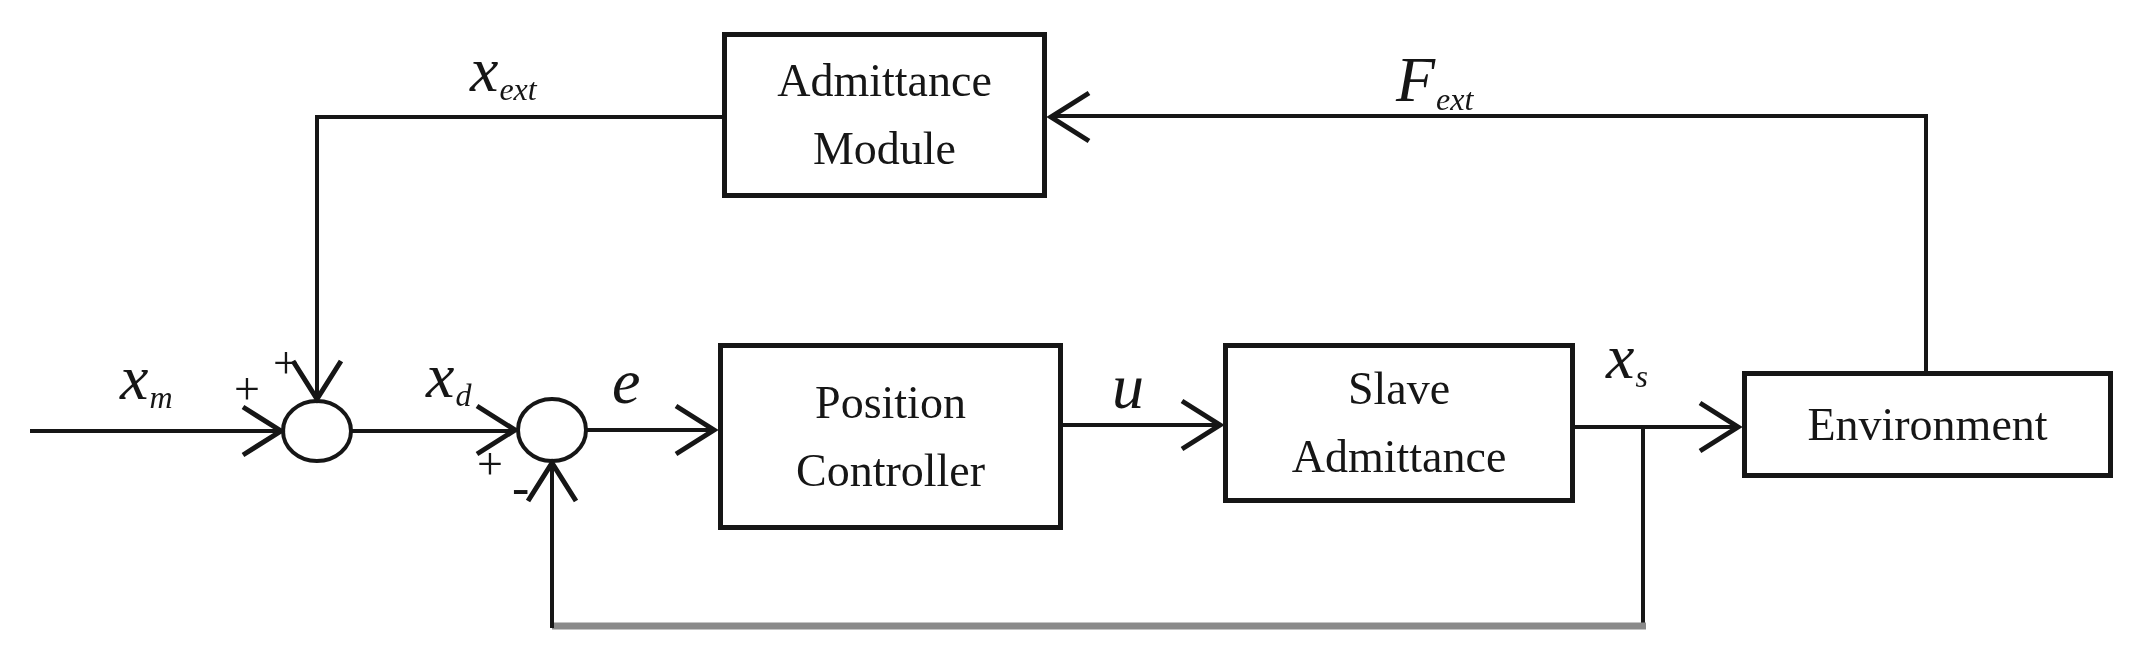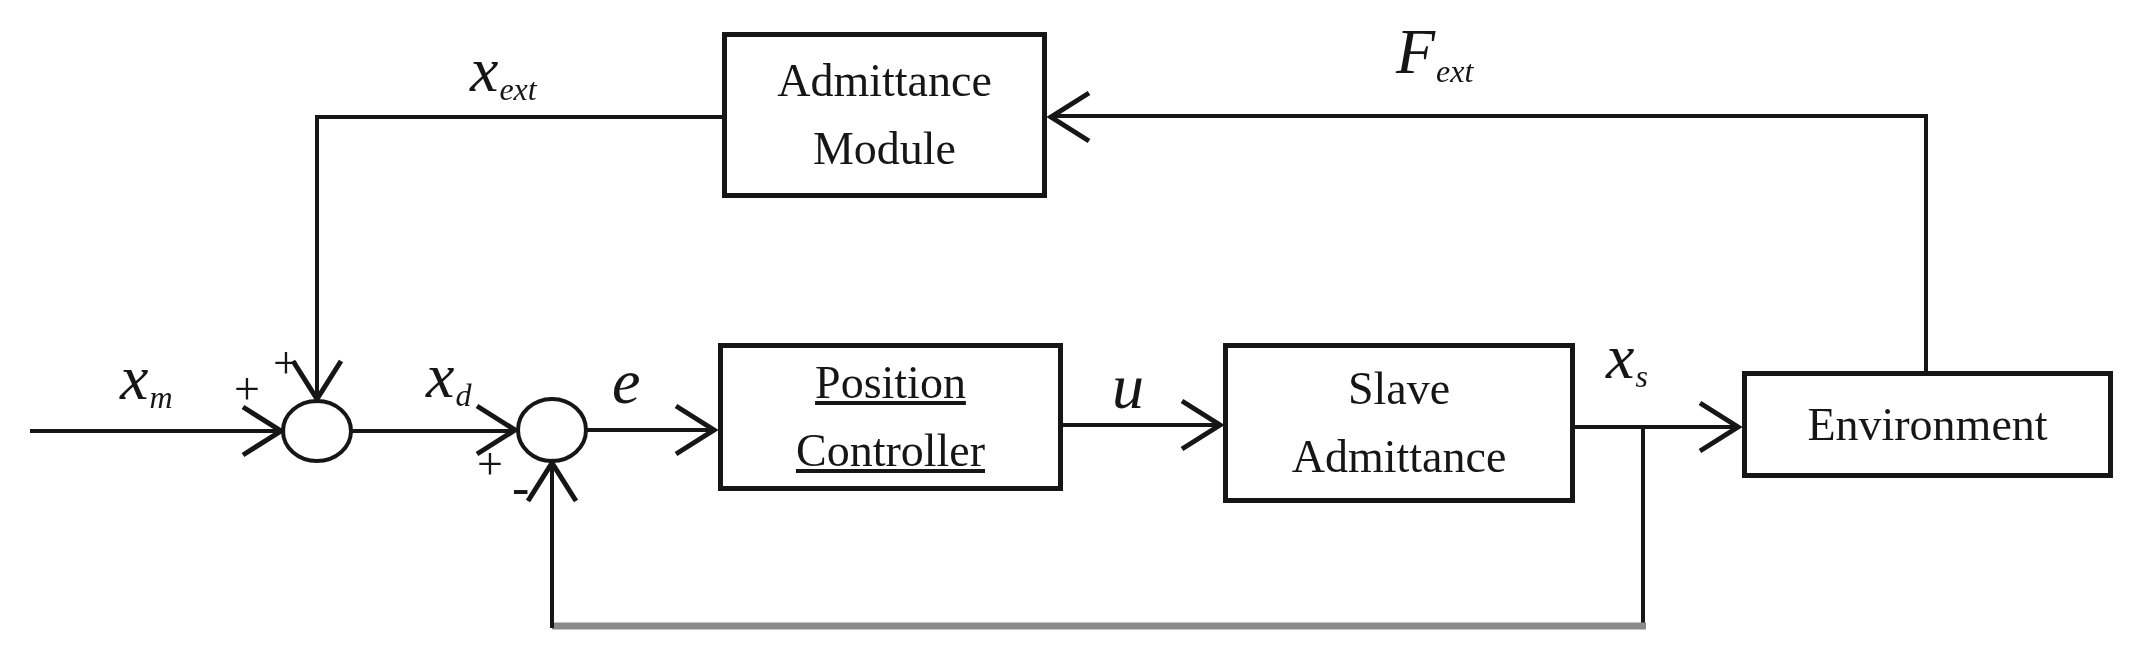--- a/index.html
+++ b/index.html
@@ -11,35 +11,35 @@
   .stage svg { position:absolute; left:0; top:0; }
   .box {
     position:absolute; box-sizing:border-box; border:5px solid #161616;
     display:flex; align-items:center; justify-content:center;
     text-align:center; background:#ffffff;
   }
   .box .bl {
     font-size:46px; line-height:68px; white-space:pre-line; color:#161616;
   }
   .box-admittance { left:722px; top:32px;  width:325px; height:166px; }
-  .box-position   { left:718px; top:343px; width:345px; height:148px;text-decoration:underline; }
+  .box-position   { left:718px; top:343px; width:345px; height:187px; }
   .box-slave      { left:1223px; top:343px; width:352px; height:160px; }
   .box-environment{ left:1742px; top:371px; width:371px; height:107px; }
   .mlabel {
     position:absolute; font-style:italic; font-size:64px; line-height:1;
     color:#161616; white-space:nowrap;
   }
   .mlabel sub { font-size:32px; font-style:italic; vertical-align:-0.28em; margin-left:1px; }
   .lbl-xm   { left:120px;  top:346px; }
   .lbl-xext { left:470px;  top:38px;  }
   .lbl-xd   { left:426px;  top:344px;text-align:center; }
   .lbl-e    { left:612px;  top:350px; }
   .lbl-u    { left:1112px; top:355px; }
   .lbl-xs   { left:1606px; top:325px; }
-  .lbl-fext { left:1396px; top:20px;  }
+  .lbl-fext { left:1396px; top:48px;  }
   .sign {
     position:absolute; font-size:46px; line-height:1; color:#161616;
     font-style:normal; white-space:nowrap;
   }
   .sign-sum1-left { left:234px; top:366px; }
   .sign-sum1-top  { left:273px; top:340px; }
   .sign-sum2-left { left:477px; top:441px; }
   .sign-sum2-bot  { left:512px; top:462px; font-size:52px; }
 </style>
 </head>

